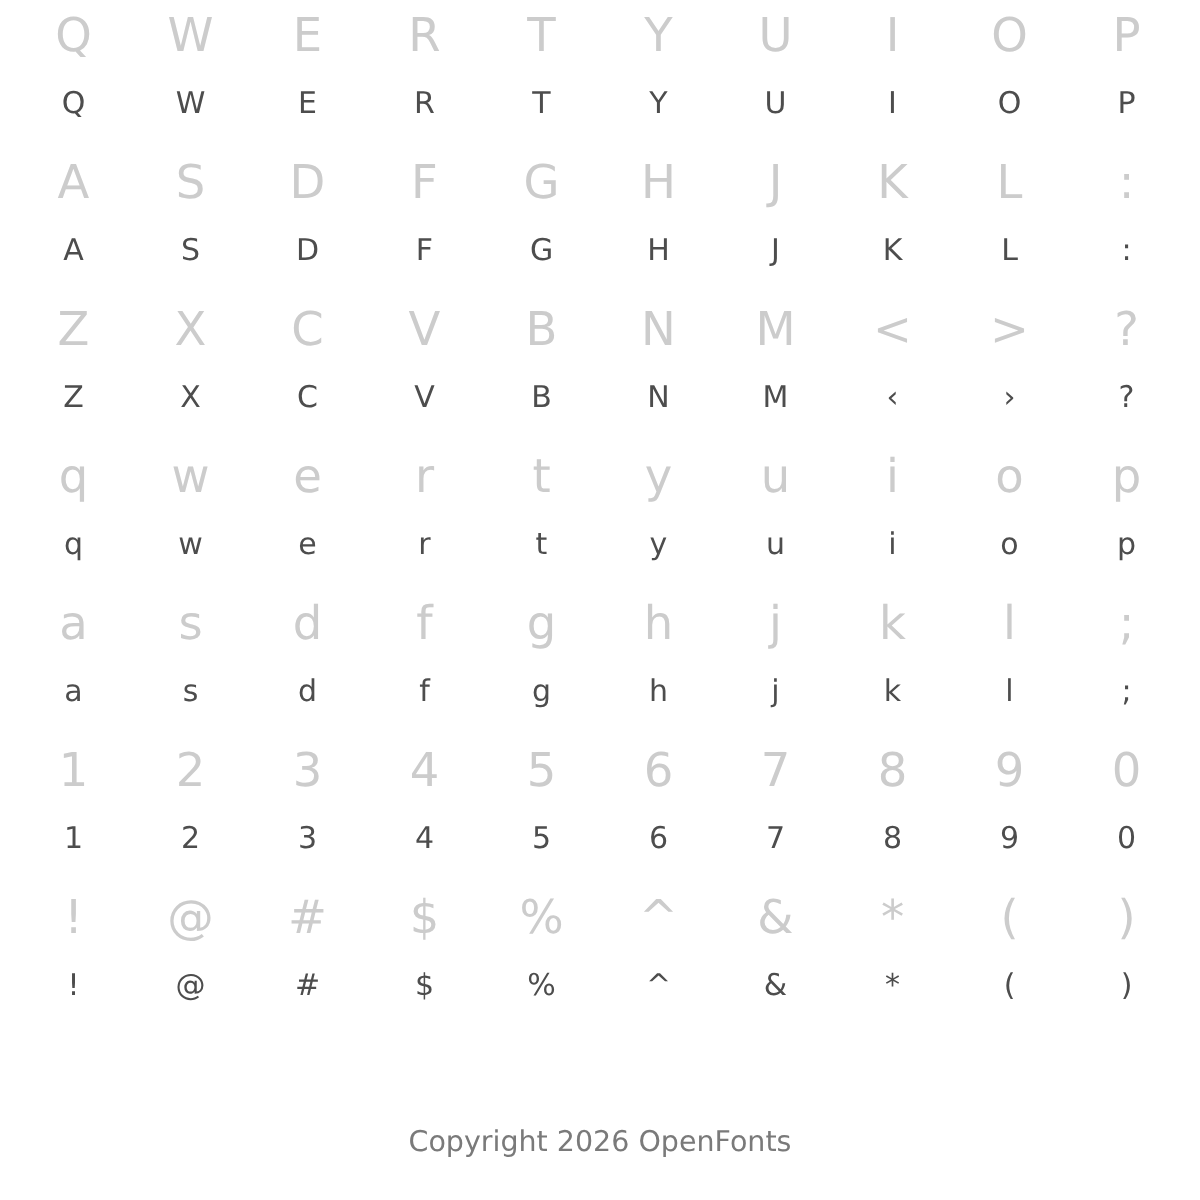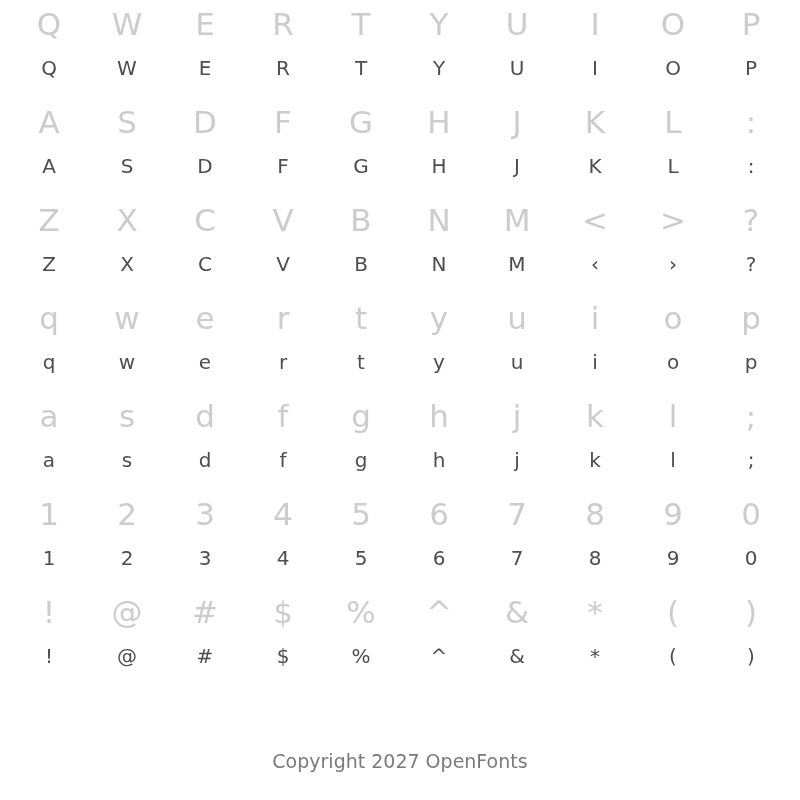--- a/index.html
+++ b/index.html
@@ -256,13 +256,13 @@
       <div class="cell small">^</div>
       <div class="cell small">&amp;</div>
       <div class="cell small">*</div>
       <div class="cell small">(</div>
       <div class="cell small">)</div>
     </div>
   </div>
 
 </div>
 
-<div class="copyright">Copyright 2027 OpenFonts</div>
+<div class="copyright">Copyright 2026 OpenFonts</div>
 
 </body></html>

